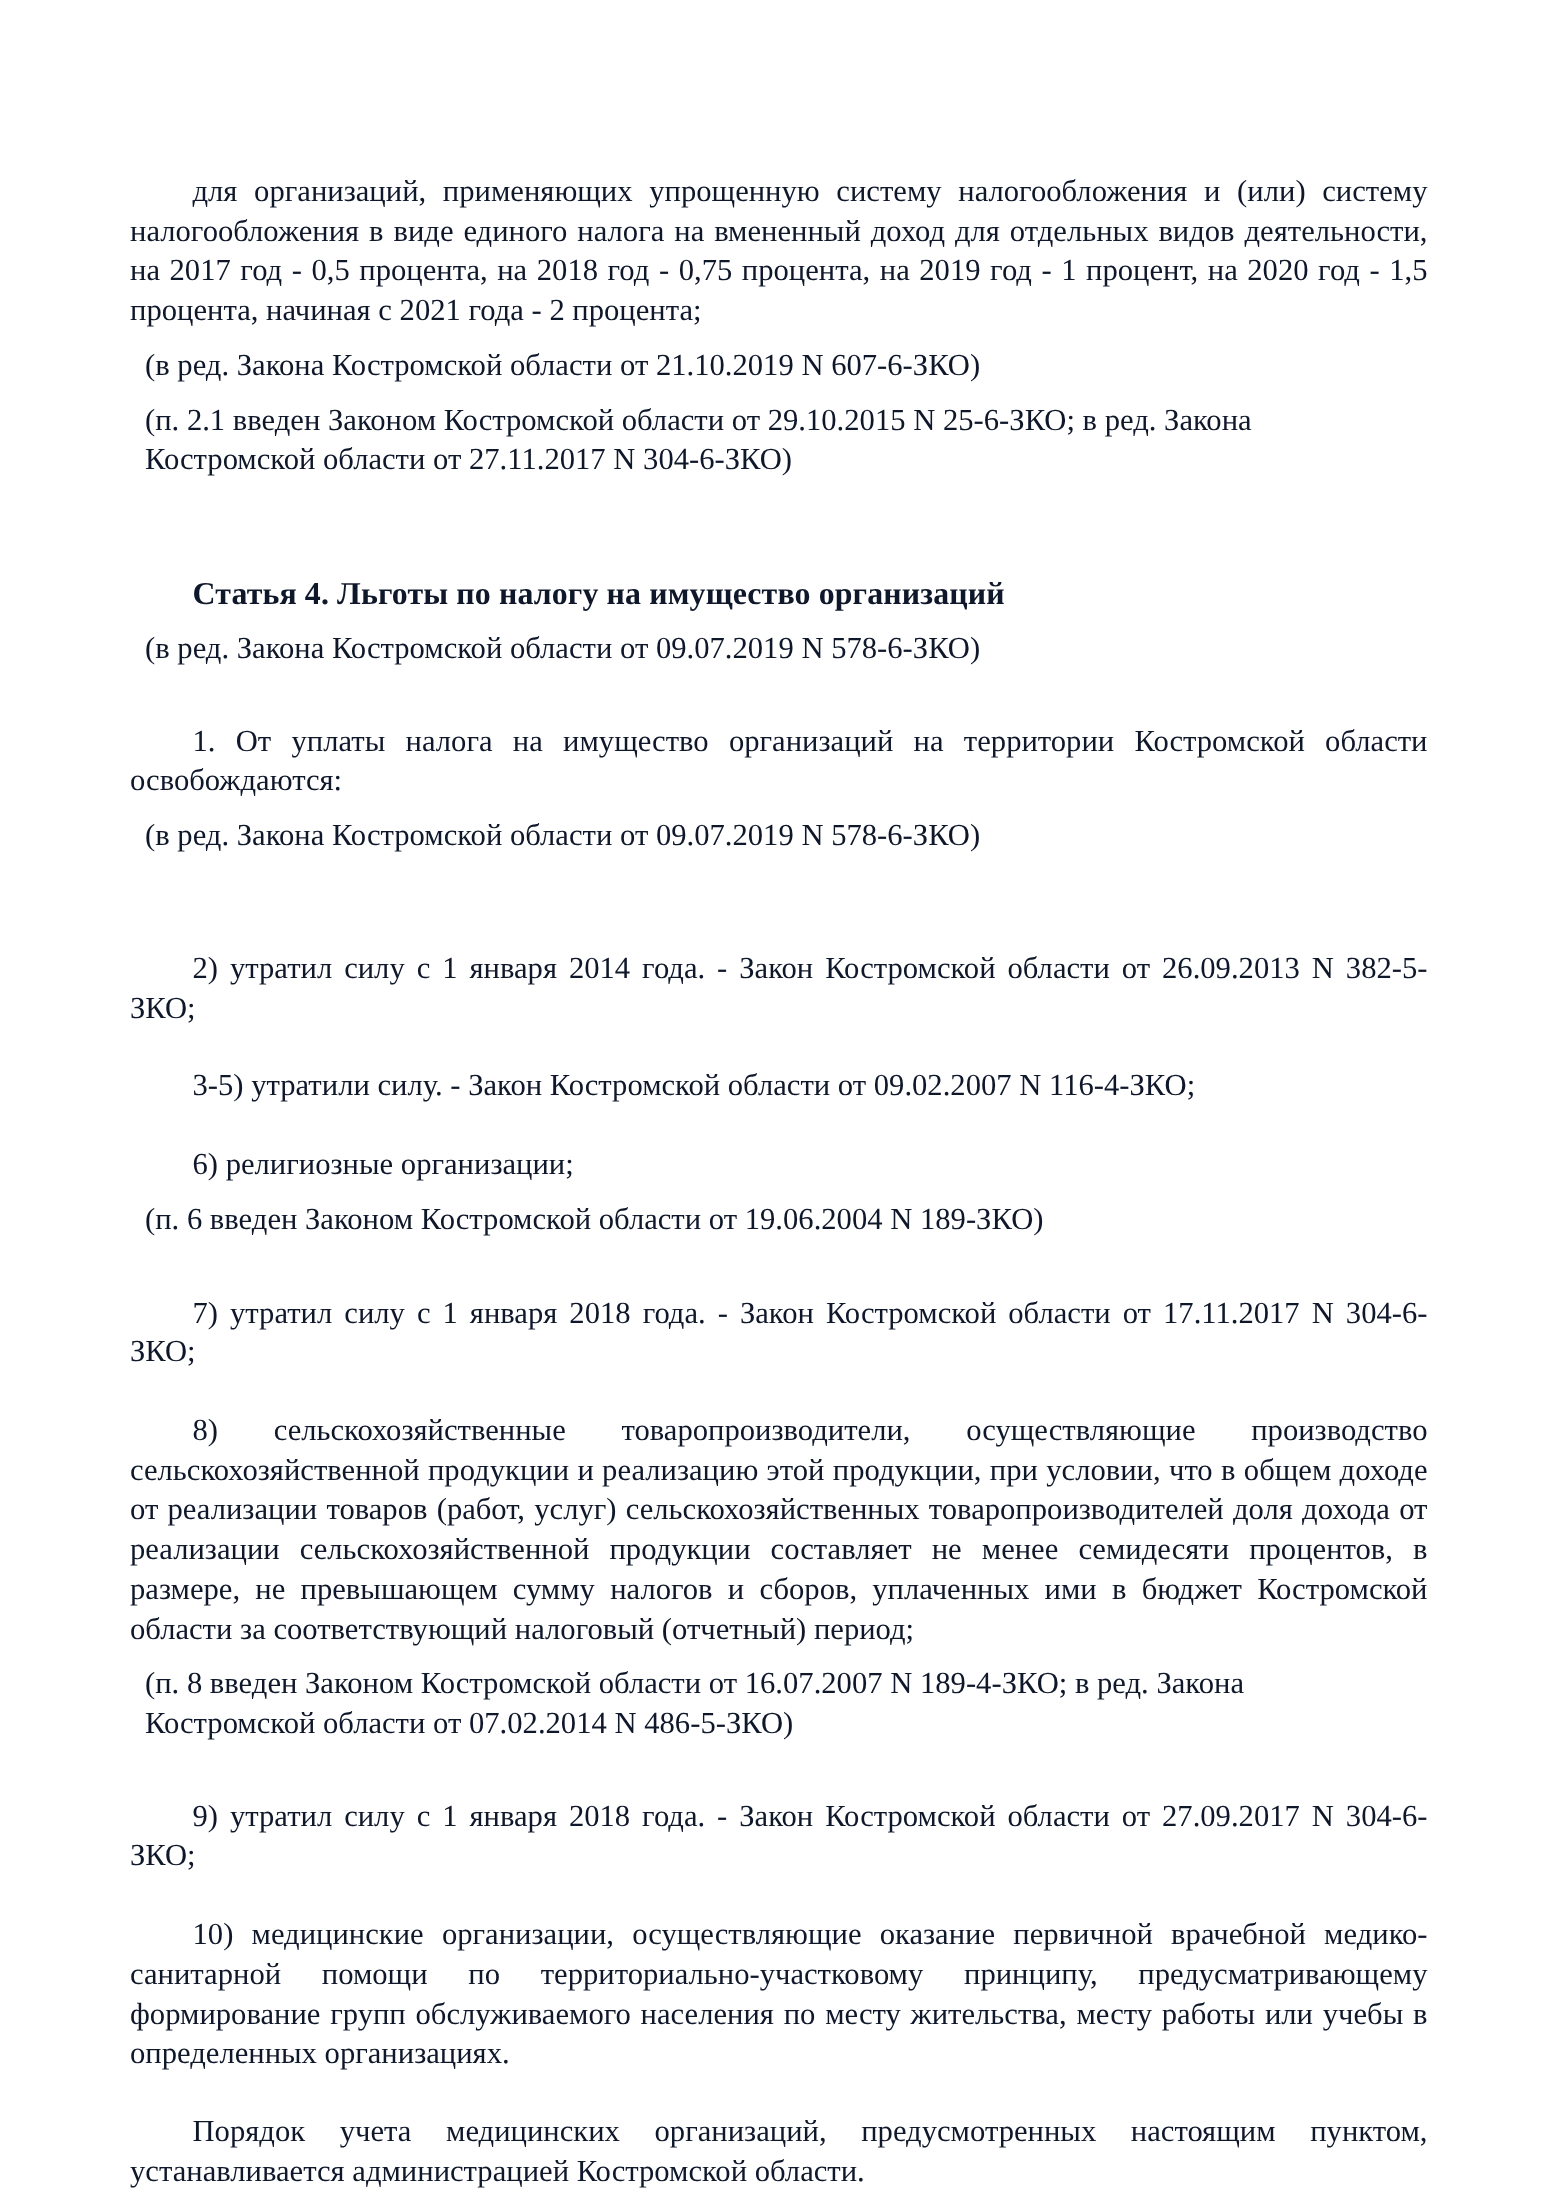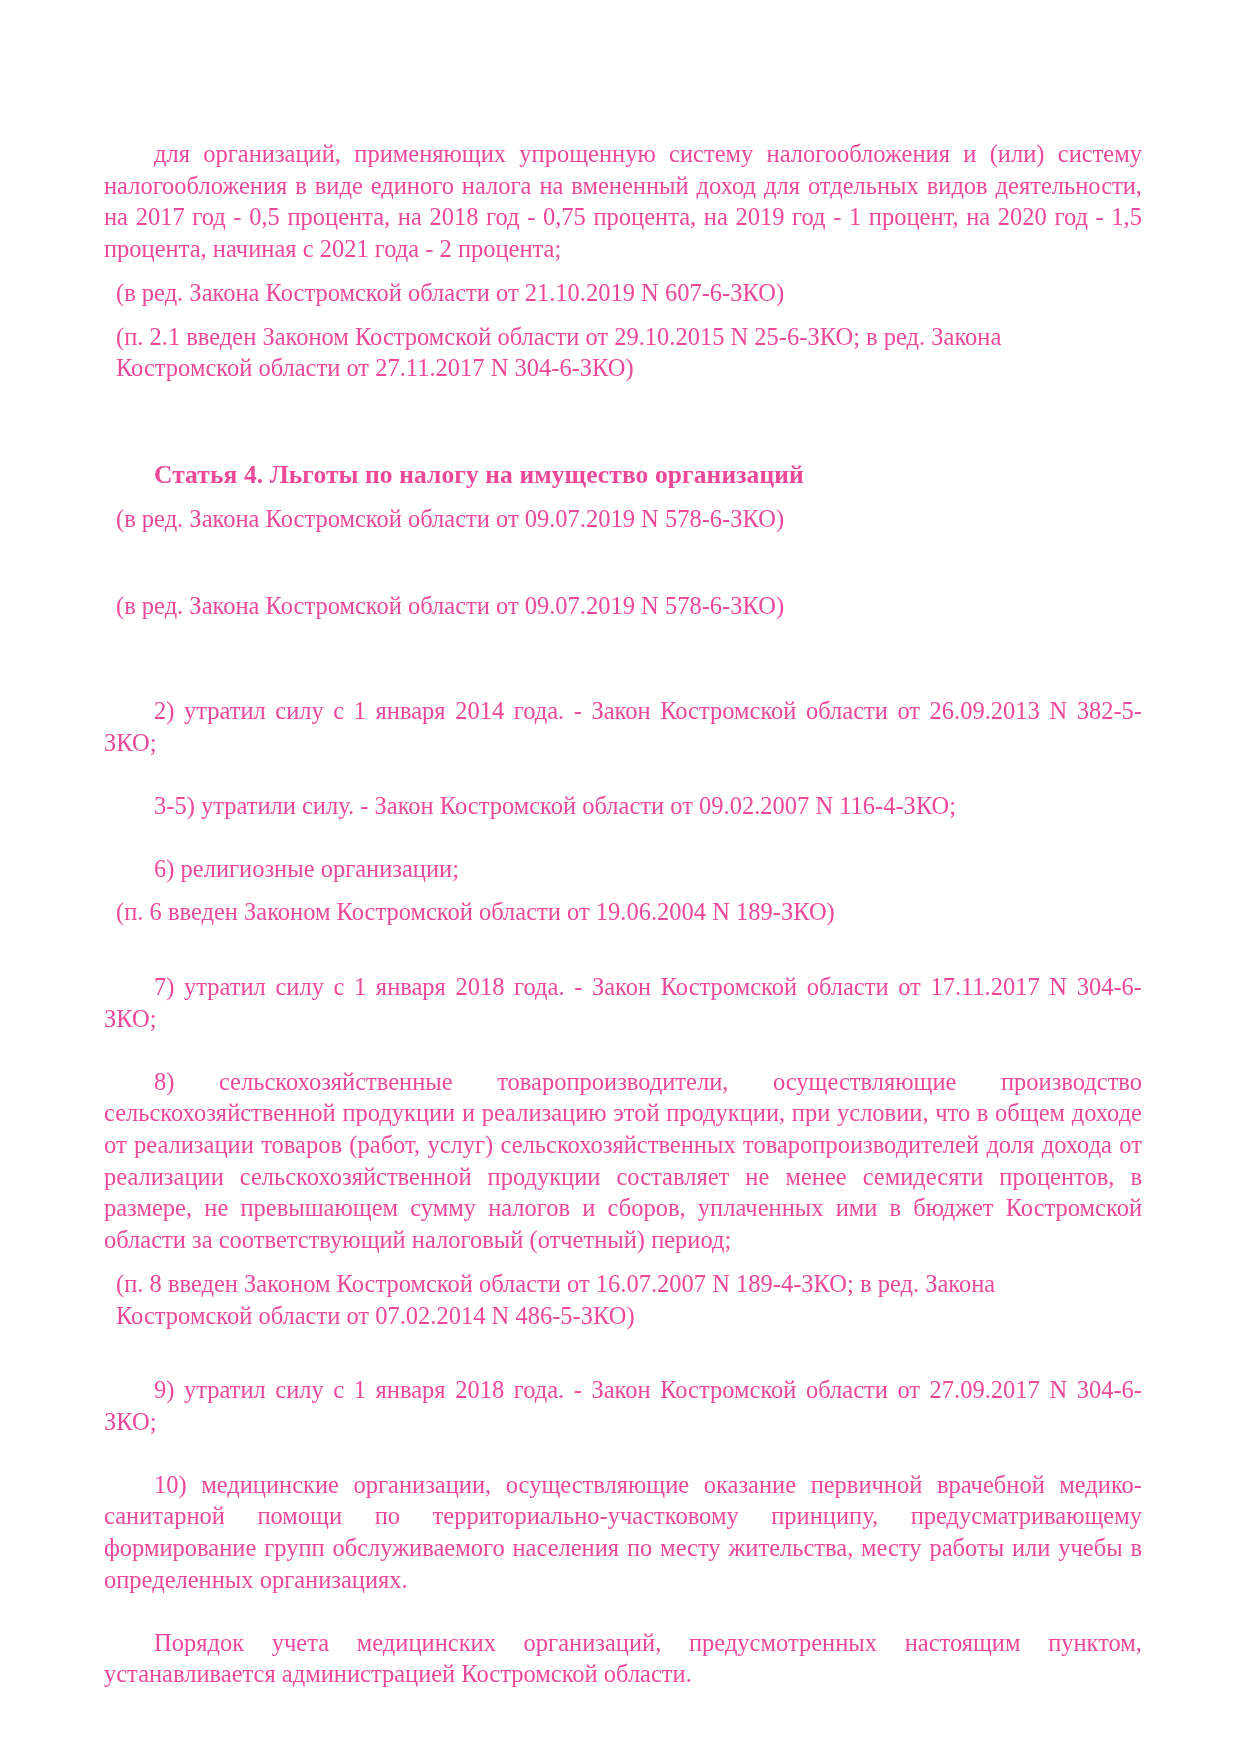--- a/index.html
+++ b/index.html
@@ -9,21 +9,21 @@
     background: #ffffff;
   }
   .page {
     position: relative;
     width: 1240px;
     height: 1754px;
     background: #ffffff;
     box-sizing: border-box;
     padding: 138px 98px 60px 104px;
     font-family: "Liberation Serif", "DejaVu Serif", serif;
-    color: #ec4899;
+    color: #0f172a;
     overflow: hidden;
   }
   .doc-body {
     font-size: 24.5px;
     line-height: 1.295;
     text-align: justify;
     text-justify: inter-word;
     -webkit-hyphens: none;
     hyphens: none;
   }
@@ -66,20 +66,21 @@
     <div class="gap"></div>
 
 
     <div class="gap"></div>
 
     <h2 class="heading">Статья 4. Льготы по налогу на имущество организаций</h2>
     <p class="flush">(в ред. Закона Костромской области от 09.07.2019 N 578-6-ЗКО)</p>
 
     <div class="gap"></div>
 
+    <p class="para">1. От уплаты налога на имущество организаций на территории Костромской области освобождаются:</p>
     <p class="flush">(в ред. Закона Костромской области от 09.07.2019 N 578-6-ЗКО)</p>
 
     <div class="gap"></div>
 
 
     <div class="gap"></div>
 
     <p class="para">2) утратил силу с 1 января 2014 года. - Закон Костромской области от 26.09.2013 N 382-5-ЗКО;</p>
 
     <div class="gap"></div>

